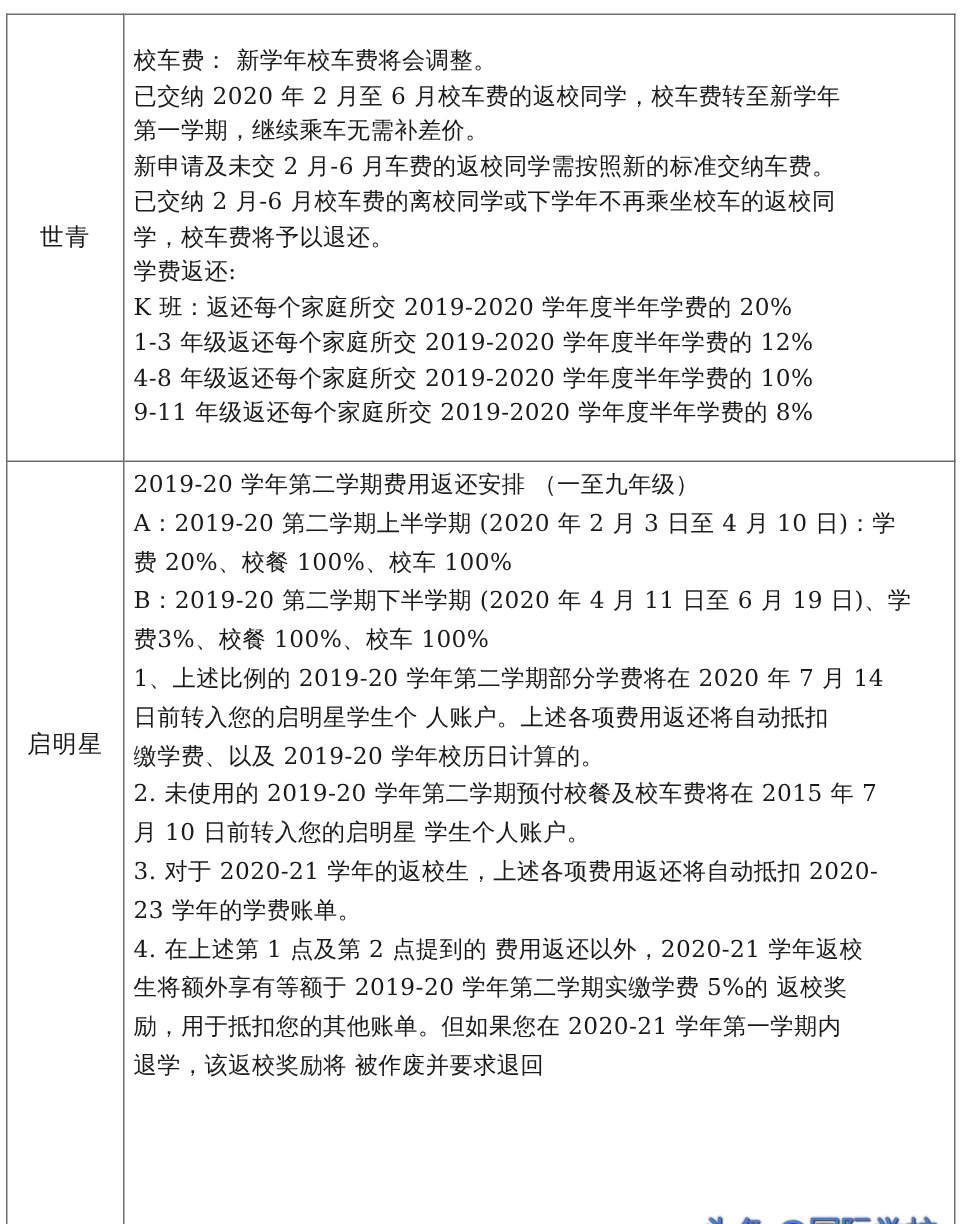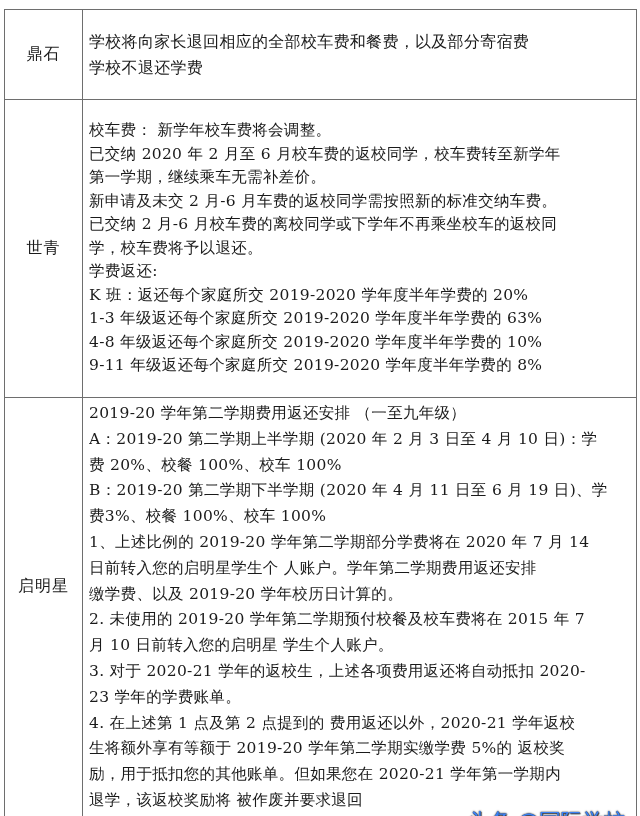--- a/index.html
+++ b/index.html
@@ -43,55 +43,48 @@
 </head>
 <body>
 
 <table class="tbl">
   <colgroup>
     <col class="col-school">
     <col>
   </colgroup>
   <tbody>
 
-  <tr class="r1">
-    <td class="school-name">鼎石</td>
-    <td class="content">
-      <span class="line">学校将向家长退回相应的全部校车费和餐费，以及部分寄宿费</span>
-      <span class="line">学校不退还学费</span>
-    </td>
-  </tr>
 
   <tr class="r2">
     <td class="school-name">世青</td>
     <td class="content">
       <span class="line">校车费： 新学年校车费将会调整。</span>
       <span class="line">已交纳 2020 年 2 月至 6 月校车费的返校同学，校车费转至新学年</span>
       <span class="line">第一学期，继续乘车无需补差价。</span>
       <span class="line">新申请及未交 2 月-6 月车费的返校同学需按照新的标准交纳车费。</span>
       <span class="line">已交纳 2 月-6 月校车费的离校同学或下学年不再乘坐校车的返校同</span>
       <span class="line">学，校车费将予以退还。</span>
       <span class="line">学费返还:</span>
       <span class="line">K 班：返还每个家庭所交 2019-2020 学年度半年学费的 20%</span>
-      <span class="line">1-3 年级返还每个家庭所交 2019-2020 学年度半年学费的 63%</span>
+      <span class="line">1-3 年级返还每个家庭所交 2019-2020 学年度半年学费的 12%</span>
       <span class="line">4-8 年级返还每个家庭所交 2019-2020 学年度半年学费的 10%</span>
       <span class="line">9-11 年级返还每个家庭所交 2019-2020 学年度半年学费的 8%</span>
     </td>
   </tr>
 
   <tr class="r3">
     <td class="school-name">启明星</td>
     <td class="content">
       <span class="line">2019-20 学年第二学期费用返还安排 （一至九年级）</span>
       <span class="line">A：2019-20 第二学期上半学期 (2020 年 2 月 3 日至 4 月 10 日)：学</span>
       <span class="line">费 20%、校餐 100%、校车 100%</span>
       <span class="line">B：2019-20 第二学期下半学期 (2020 年 4 月 11 日至 6 月 19 日)、学</span>
       <span class="line">费3%、校餐 100%、校车 100%</span>
       <span class="line">1、上述比例的 2019-20 学年第二学期部分学费将在 2020 年 7 月 14</span>
-      <span class="line">日前转入您的启明星学生个 人账户。学年第二学期费用返还安排</span>
+      <span class="line">日前转入您的启明星学生个 人账户。上述各项费用返还将自动抵扣</span>
       <span class="line">缴学费、以及 2019-20 学年校历日计算的。</span>
       <span class="line">2. 未使用的 2019-20 学年第二学期预付校餐及校车费将在 2015 年 7</span>
       <span class="line">月 10 日前转入您的启明星 学生个人账户。</span>
       <span class="line">3. 对于 2020-21 学年的返校生，上述各项费用返还将自动抵扣 2020-</span>
       <span class="line">23 学年的学费账单。</span>
       <span class="line">4. 在上述第 1 点及第 2 点提到的 费用返还以外，2020-21 学年返校</span>
       <span class="line">生将额外享有等额于 2019-20 学年第二学期实缴学费 5%的 返校奖</span>
       <span class="line">励，用于抵扣您的其他账单。但如果您在 2020-21 学年第一学期内</span>
       <span class="line">退学，该返校奖励将 被作废并要求退回</span>
     </td>

